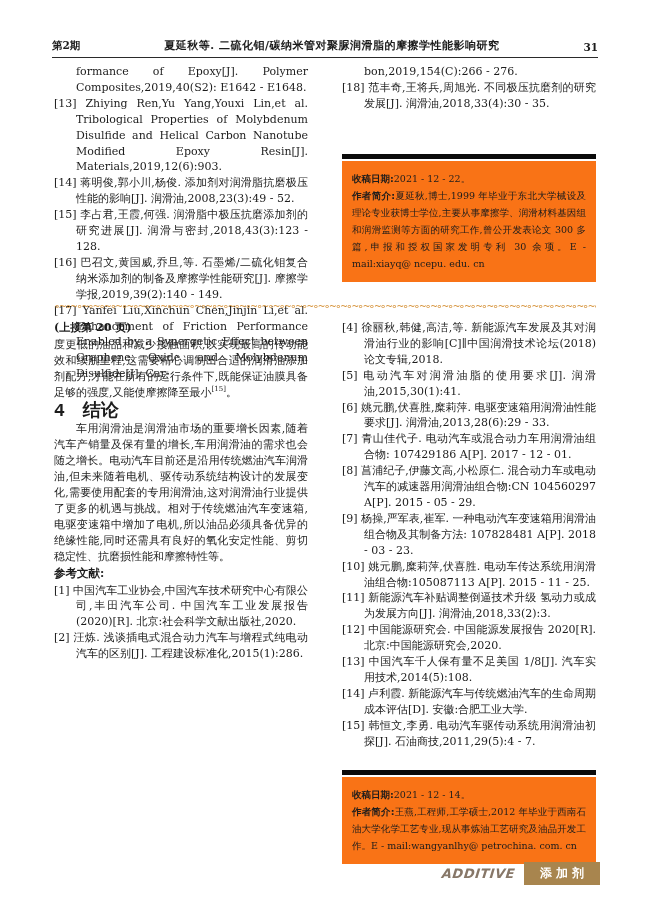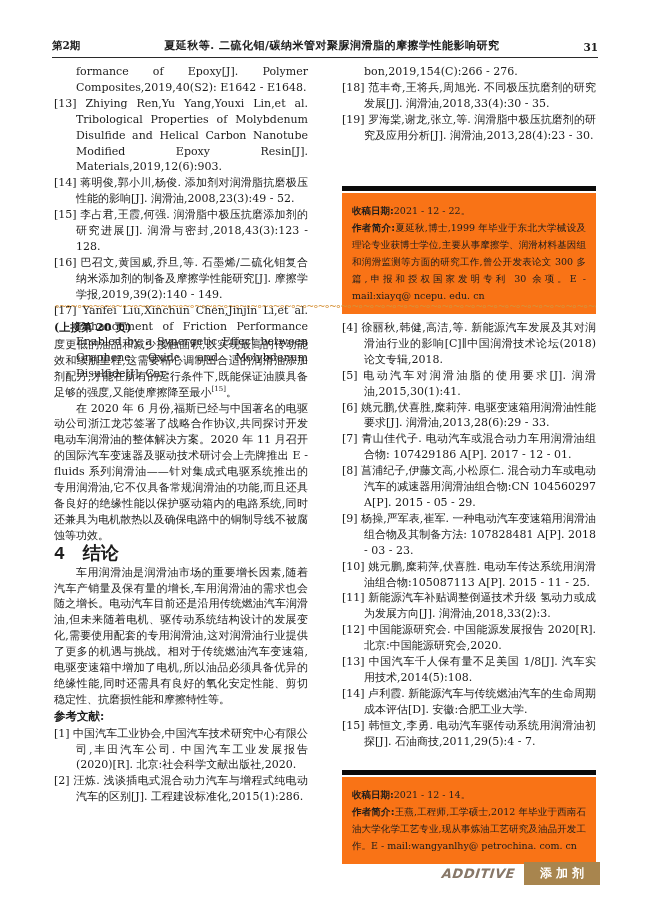--- a/index.html
+++ b/index.html
@@ -85,36 +85,34 @@
     <div class="ref">[13] Zhiying Ren,Yu Yang,Youxi Lin,et al. Tribological Properties of Molybdenum Disulfide and Helical Carbon Nanotube Modified Epoxy Resin[J]. Materials,2019,12(6):903.</div>
     <div class="ref">[14] 蒋明俊,郭小川,杨俊. 添加剂对润滑脂抗磨极压性能的影响[J]. 润滑油,2008,23(3):49 - 52.</div>
     <div class="ref">[15] 李占君,王霞,何强. 润滑脂中极压抗磨添加剂的研究进展[J]. 润滑与密封,2018,43(3):123 - 128.</div>
     <div class="ref">[16] 巴召文,黄国威,乔旦,等. 石墨烯/二硫化钼复合纳米添加剂的制备及摩擦学性能研究[J]. 摩擦学学报,2019,39(2):140 - 149.</div>
     <div class="ref">[17] Yanfei Liu,Xinchun Chen,Jinjin Li,et al. Enhancement of Friction Performance Enabled by a Synergetic Effect between Graphene Oxide and Molybdenum Disulfide[J]. Car-</div>
   </div>
 
   <div class="col" id="col-right-top">
     <div class="ref-cont">bon,2019,154(C):266 - 276.</div>
     <div class="ref">[18] 范丰奇,王将兵,周旭光. 不同极压抗磨剂的研究发展[J]. 润滑油,2018,33(4):30 - 35.</div>
-    <div class="ref">[19] 罗海棠,谢龙,张立,等. 润滑脂中极压抗磨剂的研究及应用分析[J]. 润滑油,2013,28(4):23 - 30.</div>
 
     <div class="author-box" id="box1">
       <div class="inner">
         <p><b>收稿日期:</b><span>2021 - 12 - 22。</span></p>
         <p><b>作者简介:</b><span>夏延秋,博士,1999 年毕业于东北大学械设及理论专业获博士学位,主要从事摩擦学、润滑材料基因组和润滑监测等方面的研究工作,曾公开发表论文 300 多篇,申报和授权国家发明专利 30 余项。E - mail:xiayq@ ncepu. edu. cn</span></p>
       </div>
     </div>
   </div>
 
   <div id="divider" style="color: rgb(214, 147, 59);">∘~∘~∘~∘~∘~∘~∘~∘~∘~∘~∘~∘~∘~∘~∘~∘~∘~∘~∘~∘~∘~∘~∘~∘~∘~∘~∘~∘~∘~∘~∘~∘~∘~∘~∘~∘~∘~∘~∘~∘~∘~∘~∘~∘~∘~∘~∘~∘~∘~∘~∘~∘~∘~∘~∘~∘~∘~∘~∘~∘~∘~∘~∘~∘~∘~∘~∘~∘~∘~∘~∘~∘~∘~∘~∘~∘~∘~∘~∘~∘~</div>
 
   <div class="col" id="col-left-bottom">
     <div class="note">(上接第 20 页)</div>
     <div class="para"><span>度更低的油品和减少接触面积,以实现最高的传动能效和续航里程,这需要精心调制出合适的润滑油添加剂配方,才能在所有的运行条件下,既能保证油膜具备足够的强度,又能使摩擦降至最小</span><sup class="cite">[15]</sup><span>。</span></div>
-    <div class="para para-indent">在 2020 年 6 月份,福斯已经与中国著名的电驱动公司浙江龙芯签署了战略合作协议,共同探讨开发电动车润滑油的整体解决方案。2020 年 11 月召开的国际汽车变速器及驱动技术研讨会上壳牌推出 E - fluids 系列润滑油——针对集成式电驱系统推出的专用润滑油,它不仅具备常规润滑油的功能,而且还具备良好的绝缘性能以保护驱动箱内的电路系统,同时还兼具为电机散热以及确保电路中的铜制导线不被腐蚀等功效。</div>
     <div class="sec-heading">4　结论</div>
     <div class="para para-indent">车用润滑油是润滑油市场的重要增长因素,随着汽车产销量及保有量的增长,车用润滑油的需求也会随之增长。电动汽车目前还是沿用传统燃油汽车润滑油,但未来随着电机、驱传动系统结构设计的发展变化,需要使用配套的专用润滑油,这对润滑油行业提供了更多的机遇与挑战。相对于传统燃油汽车变速箱,电驱变速箱中增加了电机,所以油品必须具备优异的绝缘性能,同时还需具有良好的氧化安定性能、剪切稳定性、抗磨损性能和摩擦特性等。</div>
     <div class="refs-heading">参考文献:</div>
     <div class="ref">[1] 中国汽车工业协会,中国汽车技术研究中心有限公司,丰田汽车公司. 中国汽车工业发展报告(2020)[R]. 北京:社会科学文献出版社,2020.</div>
     <div class="ref">[2] 汪炼. 浅谈插电式混合动力汽车与增程式纯电动汽车的区别[J]. 工程建设标准化,2015(1):286.</div>
   </div>
 
   <div class="col" id="col-right-bottom">
     <div class="ref">[4] 徐丽秋,韩健,高洁,等. 新能源汽车发展及其对润滑油行业的影响[C]∥中国润滑技术论坛(2018)论文专辑,2018.</div>
     <div class="ref">[5] 电动汽车对润滑油脂的使用要求[J]. 润滑油,2015,30(1):41.</div>

